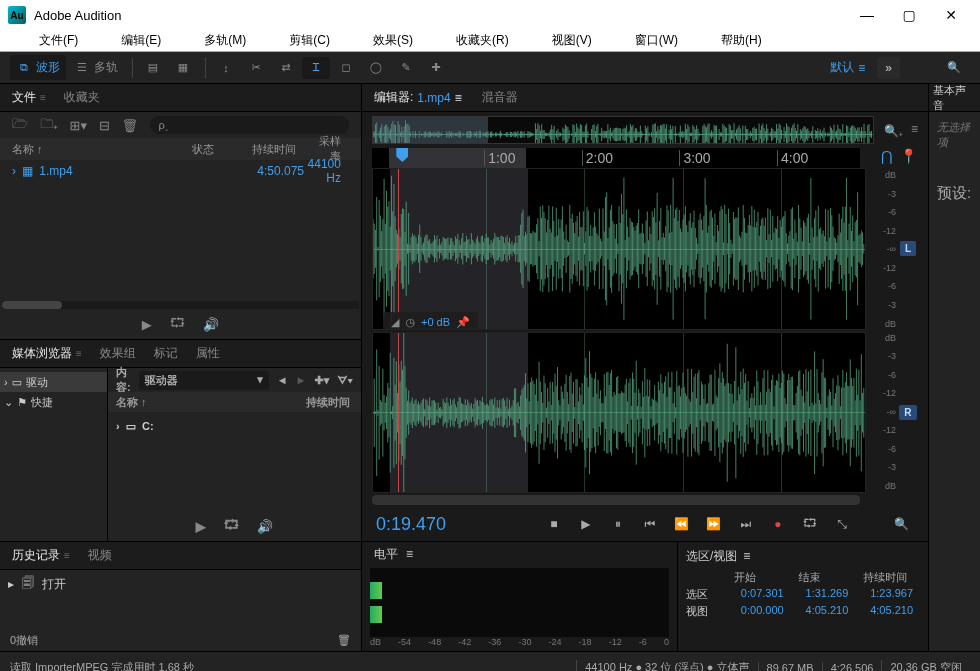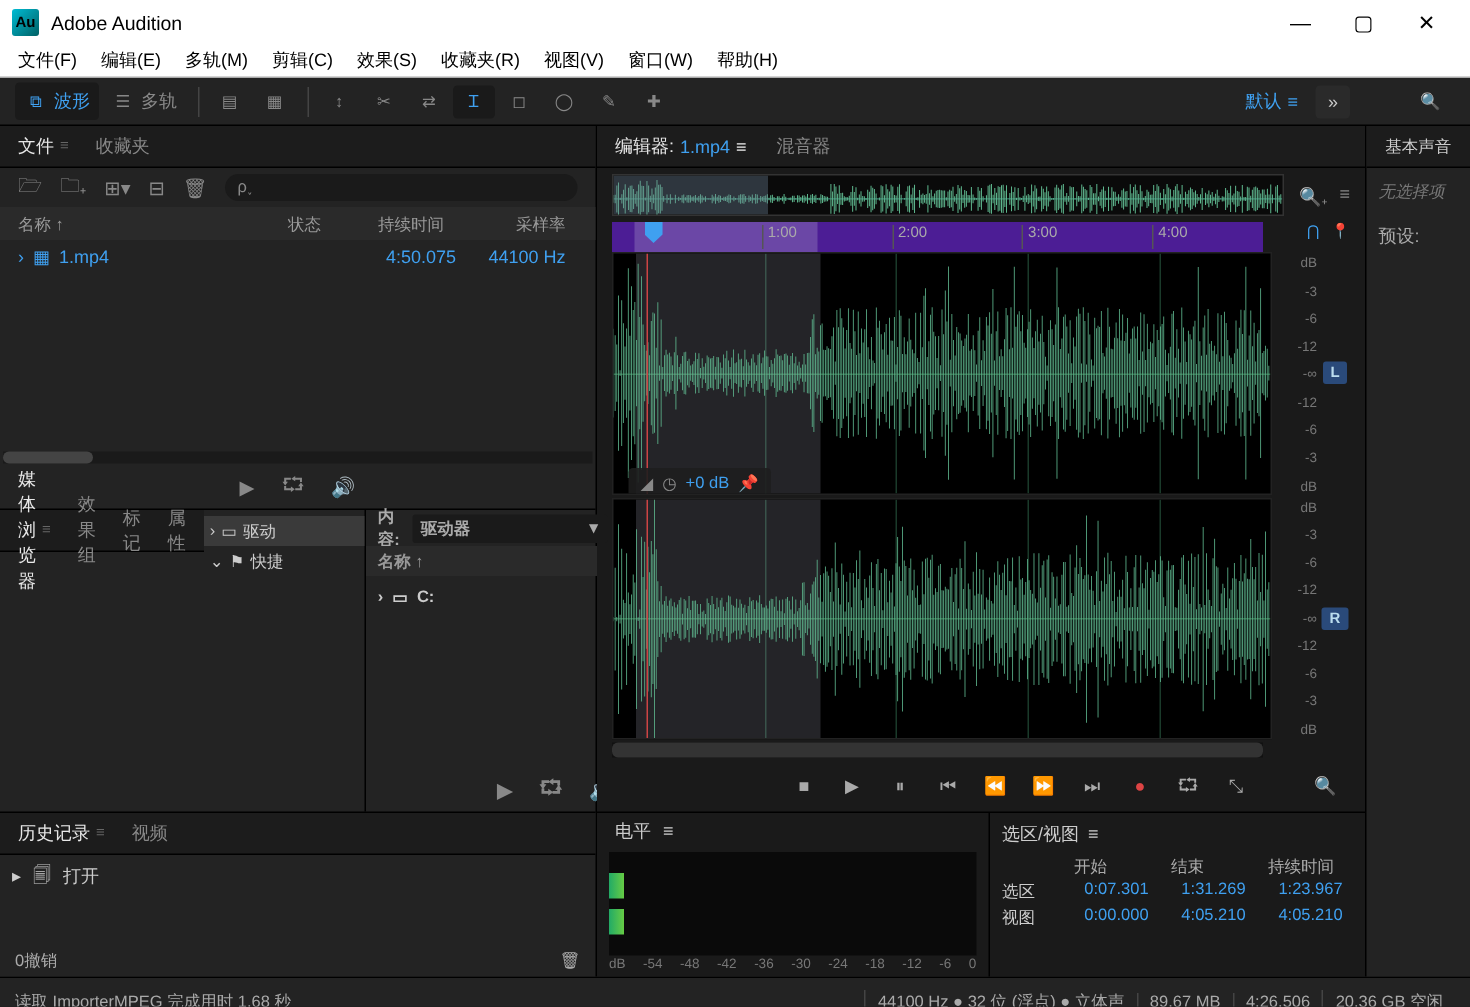--- a/index.html
+++ b/index.html
@@ -6,21 +6,21 @@
 body { background: #1e1e1e; color: #ccc; font-size: 12px; overflow: hidden; width: 980px; height: 671px; }
 
 
 .titlebar { height: 30px; background: #fff; display: flex; align-items: center; padding: 0 8px; color: #000; }
 .titlebar .app-icon { width: 18px; height: 18px; background: linear-gradient(135deg,#00bcd4,#006064); color:#000; font-weight:bold; font-size:10px; display:flex; align-items:center; justify-content:center; margin-right:8px; border-radius:2px;}
 .titlebar .title { flex: 1; font-size: 13px; }
 .titlebar .win-btn { width: 42px; height: 30px; display: flex; align-items: center; justify-content: center; font-size: 14px; }
 
 
 .menubar { height: 22px; background: #fff; display: flex; align-items: center; padding: 0 4px; color: #000; border-bottom: 1px solid #aaa; }
-.menubar .menu-item { padding: 2px 8px; font-size: 12px; }
+.menubar .menu-item { padding: 2px 8px; font-size: 12px; margin-left: 27px; }
 
 
 .toolbar { height: 32px; background: #232323; display: flex; align-items: center; padding: 0 10px; border-bottom: 1px solid #000; }
 .toolbar .tbtn { padding: 4px 6px; margin-right: 2px; color: #888; display:flex; align-items:center; gap:4px; }
 .toolbar .tbtn.active { color: #3fa0f0; background:#1a1a1a; border-radius:3px; }
 .toolbar .sep { width: 1px; height: 20px; background: #444; margin: 0 6px; }
 .toolbar .spacer { flex: 1; }
 .toolbar .workspace { color: #3fa0f0; display:flex; align-items:center; gap:4px; }
 .toolbar .chev-right { background:#2a2a2a; padding:4px 8px; margin-left:12px; border-radius:3px;}
 .tool-icon { width:16px; height:14px; display:inline-flex; align-items:center; justify-content:center; font-size:11px;}
@@ -51,21 +51,21 @@
 .file-row { height: 22px; display: flex; align-items: center; padding: 0 4px; color:#3fa0f0;}
 .file-row .col-name { width: 180px; display:flex; align-items:center; gap:6px; padding-left:8px;}
 .file-row .col-status { width: 50px; }
 .file-row .col-dur { width: 70px; text-align:right;}
 .file-row .col-rate { flex:1; text-align:right; padding-right:16px;}
 .files-scrollbar { height:8px; background:#1a1a1a; margin:0 2px;}
 .files-scrollbar .thumb { width:60px; height:100%; background:#444; border-radius:4px;}
 .files-transport { height:30px; display:flex; align-items:center; justify-content:center; gap:18px; color:#888; font-size:13px;}
 
 
-.media-panel { height: 202px; display:flex; flex-direction:row; border-bottom:1px solid #000;}
+.media-panel { height: 202px; display:flex; flex-direction:column; border-bottom:1px solid #000;}
 .media-body { flex:1; display:flex;}
 .media-tree { width:108px; border-right:1px solid #000; padding:4px 0;}
 .media-tree .tree-row { height:20px; display:flex; align-items:center; padding-left:4px; gap:4px; color:#ccc; font-size:11px;}
 .media-tree .tree-row.sel { background:#3a3a3a;}
 .media-content { flex:1; display:flex; flex-direction:column;font-weight:bold;}
 .media-content-hdr { height:24px; display:flex; align-items:center; padding:0 8px; gap:8px; color:#aaa; font-size:11px;}
 .media-content-hdr .dropdown { background:#1a1a1a; padding:2px 20px 2px 6px; border-radius:2px; position:relative; flex:0 0 130px;}
 .media-content-hdr .dropdown::after { content:"▾"; position:absolute; right:6px; }
 .media-cols { height:20px; display:flex; align-items:center; padding:0 8px; color:#999; font-size:11px; background:#2a2a2a;}
 .media-cols .mcol-name { width:190px;}
@@ -81,21 +81,21 @@
 
 
 .editor-panel { display:flex; flex-direction:column; height: 458px; border-bottom:1px solid #000;}
 .editor-header { height:28px; display:flex; align-items:center; padding:0 12px; gap:20px; background:#1c1c1c; border-bottom:1px solid #000;}
 .editor-header .etab { color:#888; display:flex; align-items:center; gap:4px;}
 .editor-header .etab.active { color:#e8e8e8;}
 .overview-row { height:36px; display:flex; align-items:center; padding:4px 10px; gap:10px;}
 .overview-wave { flex:1; height:28px; background:#0a0a0a; border:1px solid #333; position:relative; overflow:hidden;}
 .overview-wave .ow-sel { position:absolute; left:0; width:23%; top:0; bottom:0; background:rgba(100,120,140,0.4);}
 .overview-tools { display:flex; gap:8px; color:#888;}
-.timeline-row { height:20px; background:#4c1d95; display:flex; position:relative; margin:0 68px 0 10px; font-size:10px; color:#aaa;}
+.timeline-row { height:20px; background:#000000; display:flex; position:relative; margin:0 68px 0 10px; font-size:14px; color:#aaa;}
 .timeline-row .tick { position:absolute; top:2px; border-left:1px solid #555; padding-left:3px; height:16px;}
 .timeline-row .playhead { position:absolute; top:0; width:12px; height:14px; background:#3fa0f0; left:5%; clip-path:polygon(0 0,100% 0,100% 60%,50% 100%,0 60%);}
 .timeline-row .sel-region { position:absolute; left:3.5%; width:28%; top:0; bottom:0; background:rgba(200,200,220,0.25);}
 .timeline-tools { position:absolute; right:-58px; top:0; display:flex; gap:8px; color:#888;}
 
 .waveform-area { flex:1; display:flex; margin:0 10px; gap:2px;}
 .waveform-channels { flex:1; display:flex; flex-direction:column; gap:2px;}
 .wave-channel { flex:1; background:#000; position:relative; overflow:hidden; border:1px solid #222;}
 .wave-channel .grid-line { position:absolute; top:0; bottom:0; width:1px; background:#1a3a2a;}
 .wave-channel .sel-overlay { position:absolute; left:3.5%; width:28%; top:0; bottom:0; background:rgba(200,200,220,0.18);}
@@ -130,21 +130,21 @@
 .selection-panel { width:250px; display:flex; flex-direction:column; padding:4px 8px;}
 .sel-header { height:20px; display:flex; align-items:center; gap:6px; color:#ccc; font-size:12px;}
 .sel-grid { display:grid; grid-template-columns:40px 1fr 1fr 1fr; gap:2px 8px; font-size:11px; margin-top:4px;}
 .sel-grid .sg-hdr { color:#aaa; }
 .sel-grid .sg-lbl { color:#ccc;}
 .sel-grid .sg-val { color:#3fa0f0; text-align:center;}
 
 
 .right-col .rc-header { height:28px; display:flex; align-items:center; justify-content:center; font-size:11px; color:#ccc; background:#1c1c1c; border-bottom:1px solid #000; padding:0 4px;}
 .right-col .rc-body { padding:8px; font-size:11px; color:#777; font-style:italic;}
-.right-col .rc-preset { padding:6px 8px; font-size:12px; color:#aaa;}
+.right-col .rc-preset { padding:6px 8px; font-size:15px; color:#aaa;margin-top:20px;}
 
 
 .statusbar { height:32px; background:#232323; display:flex; align-items:center; padding:0 10px; font-size:11px; color:#aaa; border-top:1px solid #000;}
 .statusbar .st-left { flex:1;}
 .statusbar .st-item { padding:0 8px; border-left:1px solid #444;}
 </style>
 </head>
 <body>
 
 <div class="titlebar">
@@ -1653,20 +1653,21 @@
               <span class="ch-badge">R</span>
             </div>
         </div>
       </div>
 
       <div class="wave-hscroll">
           <div class="thumb"></div>
         </div>
 
       <div class="transport-bar">
+        <div class="timecode">0:19.470</div>
         <div class="tspacer"></div>
         <div class="tcbtn">■</div>
         <div class="tcbtn">▶</div>
         <div class="tcbtn">⏸</div>
         <div class="tcbtn">⏮</div>
         <div class="tcbtn">⏪</div>
         <div class="tcbtn">⏩</div>
         <div class="tcbtn">⏭</div>
         <div class="tcbtn rec">●</div>
         <div class="tcbtn">⮔</div>

